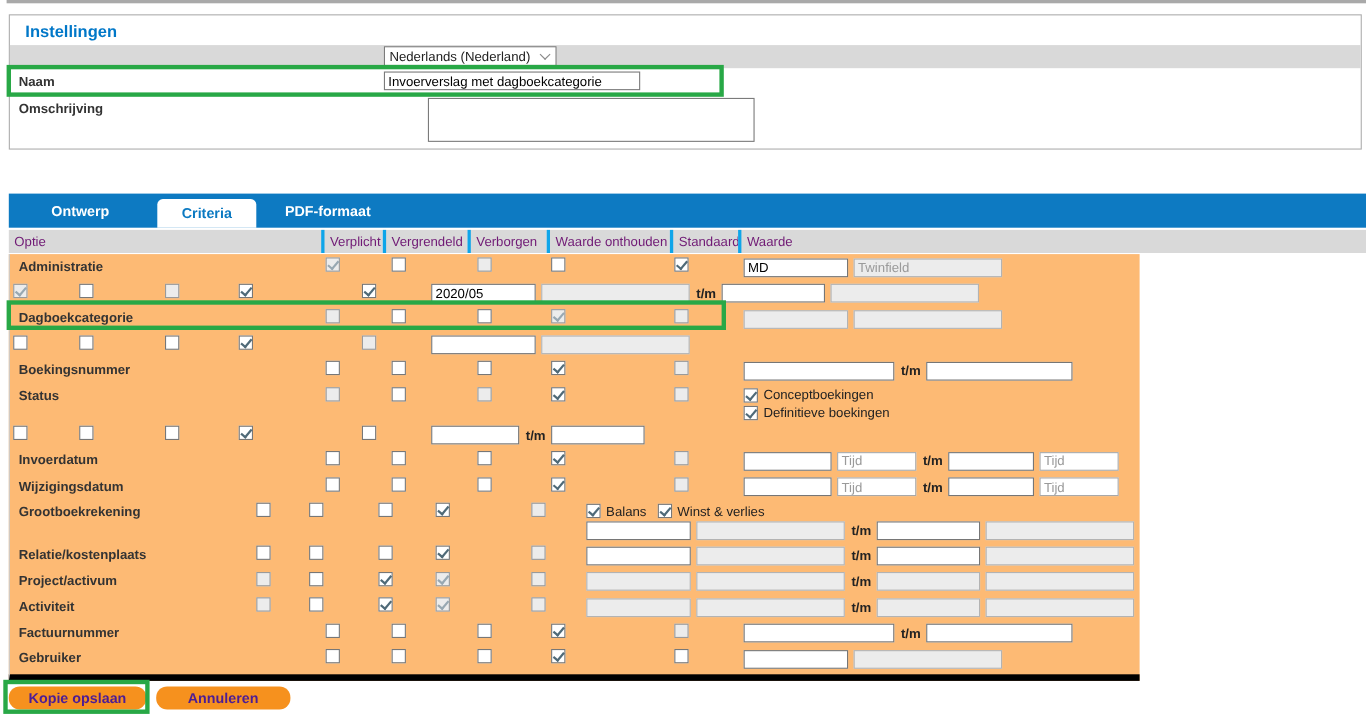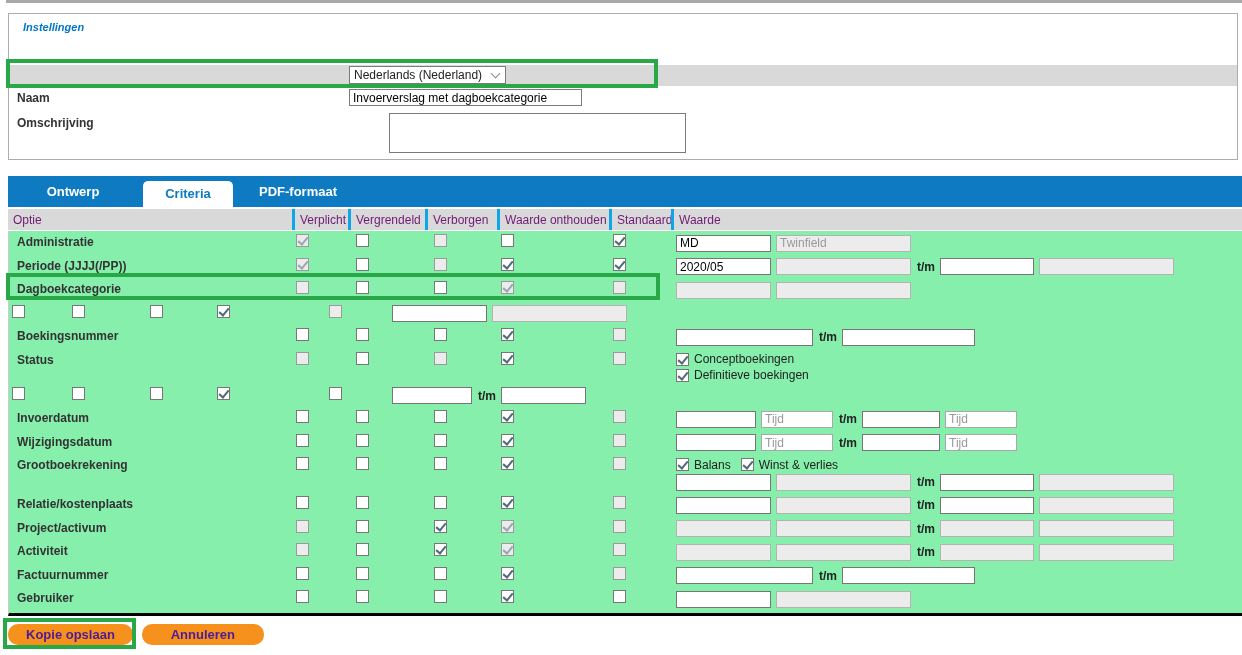--- a/index.html
+++ b/index.html
@@ -3,23 +3,23 @@
 <meta charset="utf-8">
 <style>
   html,body{margin:0;padding:0;background:#fff;}
   body{font-family:"Liberation Sans",sans-serif;}
   .page{position:relative;width:1242px;height:655px;background:#fff;overflow:hidden;}
 
   .top-strip{position:absolute;left:6px;top:0;width:1236px;height:3px;background:#a9a9a9;}
 
   
   .settings{position:absolute;left:8px;top:13px;width:1230px;box-sizing:border-box;border:1px solid #adadad;background:#fff;}
-  .s-title{height:27px;box-sizing:border-box;padding:7px 0 0 14px;font-weight:bold;font-size:11px;color:#0077C8;font-style:italic;}
+  .s-title{height:27px;box-sizing:border-box;padding:7px 0 0 14px;font-weight:bold;font-size:15px;color:#0077C8;}
   .s-row{display:flex;align-items:flex-start;}
-  .s-row.gray{background:#d9d9d9;height:21px;margin-top:24px;}
+  .s-row.gray{background:#d9d9d9;height:21px;}
   .s-row.naam{height:25px;}
   .s-row.om{height:48px;gap:40px;}
   .s-label{width:340px;box-sizing:border-box;padding:5px 0 0 8px;font-weight:bold;font-size:12px;color:#333;}
   .sel{display:flex;justify-content:space-between;align-items:center;box-sizing:border-box;width:157px;height:18px;margin-top:1px;
        border:1px solid #7b7b7b;background:#fff;font-size:12px;color:#222;padding:0 4px;}
   .chev{width:6px;height:6px;border-right:1px solid #8a8a8a;border-bottom:1px solid #8a8a8a;transform:rotate(45deg);margin:-3px 2px 0 0;}
   .naam-input{box-sizing:border-box;width:233px;height:17px;margin-top:3px;border:1px solid #7b7b7b;font-size:12px;padding:0 3px;font-family:inherit;color:#000;}
   .om-ta{box-sizing:border-box;width:297px;height:40px;margin-top:2px;border:1px solid #7b7b7b;resize:none;font-family:inherit;font-size:12px;}
 
   
@@ -28,21 +28,21 @@
   .tab.t1{width:80px;margin-left:25px;}
   .tab.active{width:90px;margin-left:30px;margin-top:5px;height:26px;padding-top:5px;background:#fff;color:#0C7AC2;border-radius:5px 5px 0 0;}
   .tab.t3{width:110px;margin-left:10px;}
 
   
   .chead{position:absolute;left:8px;top:209px;width:1234px;height:21px;display:flex;background:#fff;}
   .hc{background:#d9d9d9;box-sizing:border-box;height:21px;padding:4px 0 0 5px;font-size:12px;color:#701a75;white-space:nowrap;overflow:hidden;}
   .hc + .hc{border-left:3px solid #0ea5e9;}
   .col0{width:284px;}.col1{width:56px;}.col2{width:77px;}.col3{width:72px;}.col4{width:112px;}.col5{width:62px;}.col6{flex:1;}
 
-  .crows{position:absolute;left:8px;top:231px;width:1234px;box-sizing:border-box;border-left:1px solid #ccc;border-bottom:3px solid #000000;padding-bottom:2px;background:#86efac;}
+  .crows{position:absolute;left:8px;top:231px;width:1028px;box-sizing:border-box;border-left:1px solid #ccc;border-bottom:6px solid #000000;padding-bottom:2px;background:#fdba74;}
   .crow{display:flex;align-items:flex-start;min-height:23.5px;}
   .crow.h34{min-height:34px;}
   .crow.h39{min-height:39px;}
   .c-label{box-sizing:border-box;padding:4px 0 0 8px;font-weight:bold;font-size:12px;color:#333;}
   .c-cb{box-sizing:border-box;padding-top:3px;}
   .c-cb.col1{padding-left:3px;}.c-cb.col2{padding-left:7px;}.c-cb.col3{padding-left:8px;}
   .c-cb.col4{padding-left:3px;}.c-cb.col5{padding-left:3px;}
   .cb{width:13px;height:13px;box-sizing:border-box;border:1px solid #777;background:#fff;position:relative;flex:none;}
   .cb.d,.cb.dc{background:#ececec;border-color:#9a9a9a;}
   .cb.c::after,.cb.dc::after{content:"";position:absolute;left:1px;top:2px;width:8px;height:4px;
@@ -131,21 +131,20 @@
           <div class="cb c"></div>
         </div>
         <div class="c-waarde col6">
           <div class="wline">
             <input type="text" class="tin on" value="MD" style="width: 95px;">
             <input type="text" class="tin off" disabled="" value="Twinfield" style="width: 135px;">
           </div>
         </div>
       </div>
       <div class="crow">
-        <div class="c-label col0">Periode (JJJJ(/PP))</div>
         <div class="c-cb col1">
           <div class="cb dc"></div>
         </div>
         <div class="c-cb col2">
           <div class="cb u"></div>
         </div>
         <div class="c-cb col3">
           <div class="cb d"></div>
         </div>
         <div class="c-cb col4">

